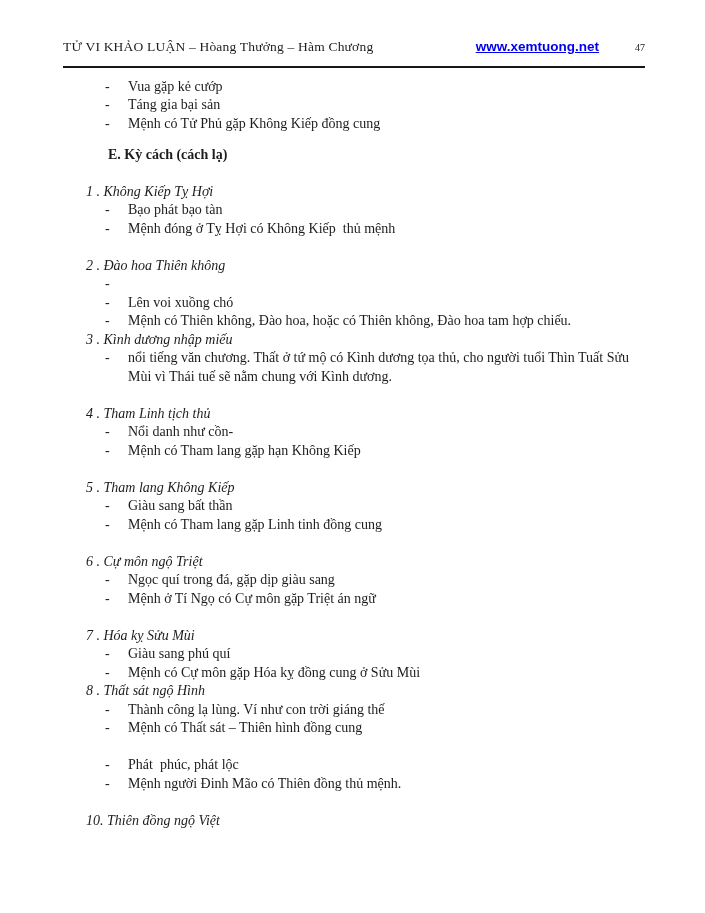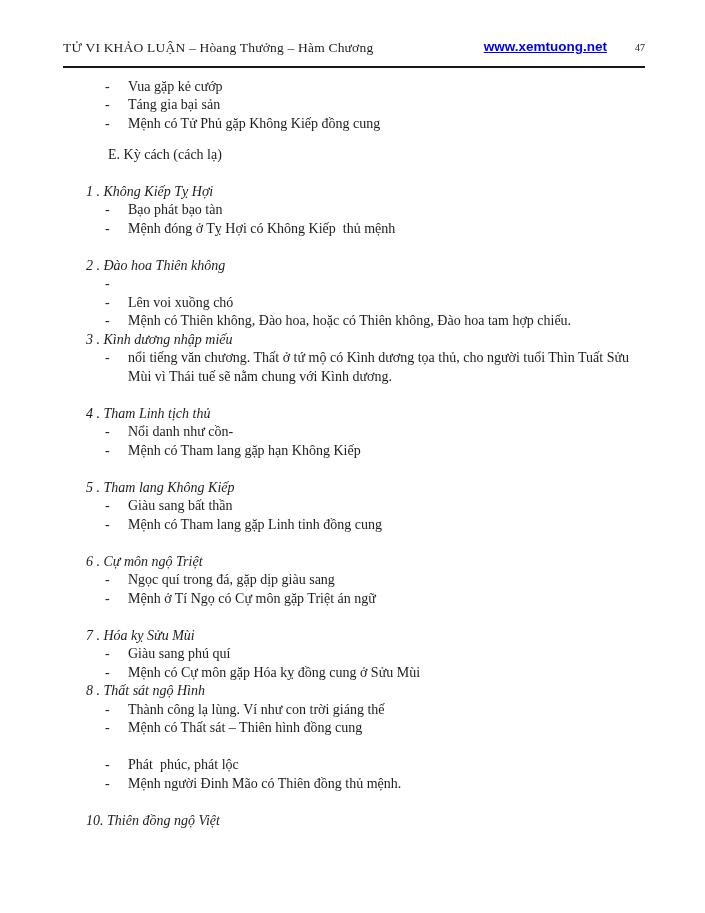--- a/index.html
+++ b/index.html
@@ -16,33 +16,33 @@
     position: relative;
   }
   .page {
     width: 705px;
     height: 913px;
     padding: 38px 60px 0 63px;
   }
   
   .hdr {
     display: flex;
-    align-items: center;
+    align-items: flex-start;
     justify-content: space-between;
     padding-right: 0px;
   }
   .hdr-title {
     font-size: 13.5px;
     letter-spacing: 0.2px;
     white-space: nowrap;
   }
   .hdr-right {
     display: flex;
     align-items: baseline;
-    gap: 28px;
+    gap: 36px;
   }
   .hdr-url {
     font-family: "Liberation Sans", "DejaVu Sans", sans-serif;
     font-weight: bold;
     font-size: 13.5px;
     color: #0000ee;
     text-decoration: underline;
     cursor: pointer;
     white-space: nowrap;
   }
@@ -63,21 +63,21 @@
   .dash {
     width: 23px;
     flex: 0 0 23px;
   }
   .btext {
     flex: 1;
     white-space: pre-wrap;
   }
   .intro { margin-bottom: 0; }
   .kycach {
-    font-weight: normal;
+    font-weight: bold;
     font-size: 14px;
     margin-top: 12.5px;
     margin-bottom: 18.5px;
     padding-left: 45px;
   }
   .section { margin-top: 0; }
   .section.spaced { margin-top: 18.5px; }
   .sec-head {
     font-style: italic;
     font-weight: normal;

